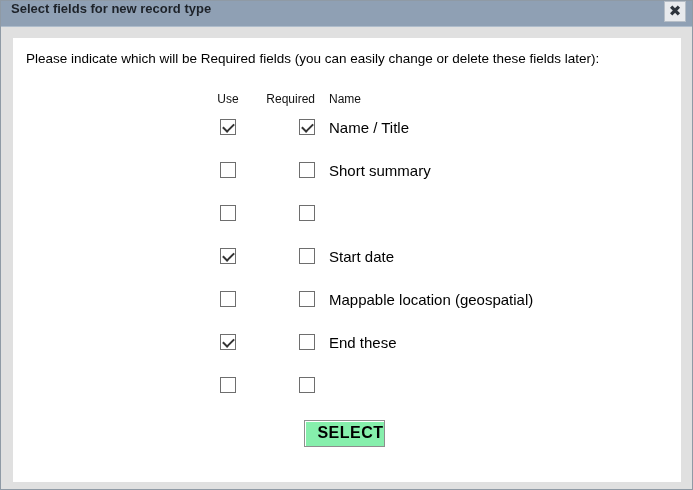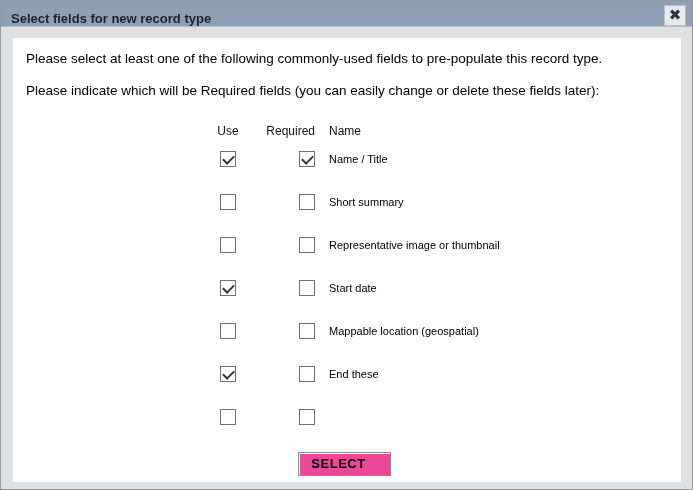--- a/index.html
+++ b/index.html
@@ -14,21 +14,21 @@
     background: #e0e0e0;
     border: 1px solid #8f9aa5;
     display: flex;
     flex-direction: column;
   }
   .titlebar {
     height: 26px;
     background: #8fa0b4;
     border-bottom: 1px solid #aebccb;
     display: flex;
-    align-items: flex-end;
+    align-items: flex-start;
     padding: 0 6px 0 10px;
     flex: 0 0 auto;
   }
   .titlebar-text {
     font-size: 13px;
     font-weight: bold;
     color: #1d2229;
     flex: 1 1 auto;
   }
   .close-btn {
@@ -92,56 +92,55 @@
     position: absolute;
     left: 4px;
     top: 1px;
     width: 5px;
     height: 9px;
     border: solid #333333;
     border-width: 0 2px 2px 0;
     transform: rotate(45deg);
   }
   .field-name {
-    font-size: 11px;
+    font-size: 15px;
     color: #000000;
     line-height: 17px;
   }
   .footer {
     text-align: center;
     margin-top: 7px;
   }
   .select-btn {
     font-family: "Liberation Sans", sans-serif;
-    font-size: 13px;
+    font-size: 16px;
     font-weight: bold;
     color: #000000;
-    background: #ec4899;
+    background: #86efac;
     border: 1px solid #8e8e8e;
     box-shadow: inset 1px 1px 0 #ffffff;
-    padding: 3px 24px 4px 12px;
+    padding: 3px 0 4px 12px;
     letter-spacing: 0.5px;
     cursor: pointer;
   }
 </style>
 </head>
 <body>
 
 <div class="dialog">
 
   <div class="titlebar">
     <span class="titlebar-text">Select fields for new record type</span>
     <div class="close-btn">
       <span class="close-icon">✖</span>
     </div>
   </div>
 
   <div class="panel">
 
-    <p>Please select at least one of the following commonly-used fields to pre-populate this record type.</p>
     <p>Please indicate which will be Required fields (you can easily change or delete these fields later):</p>
 
     <div class="fields-table">
       <div class="hdr-row">
         <span class="hdr col-use">Use</span>
         <span class="hdr col-required">Required</span>
         <span class="hdr col-name">Name</span>
       </div>
       <div>
   <div class="field-row">
@@ -164,21 +163,20 @@
     <span class="col-name field-name">Short summary</span>
   </div>
 
   <div class="field-row">
     <span class="col-use">
       <span class="cb" data-checked="false"></span>
     </span>
     <span class="col-required">
       <span class="cb" data-checked="false"></span>
     </span>
-    <span class="col-name field-name">Representative image or thumbnail</span>
   </div>
 
   <div class="field-row">
     <span class="col-use">
       <span class="cb" data-checked="true"></span>
     </span>
     <span class="col-required">
       <span class="cb" data-checked="false"></span>
     </span>
     <span class="col-name field-name">Start date</span>

